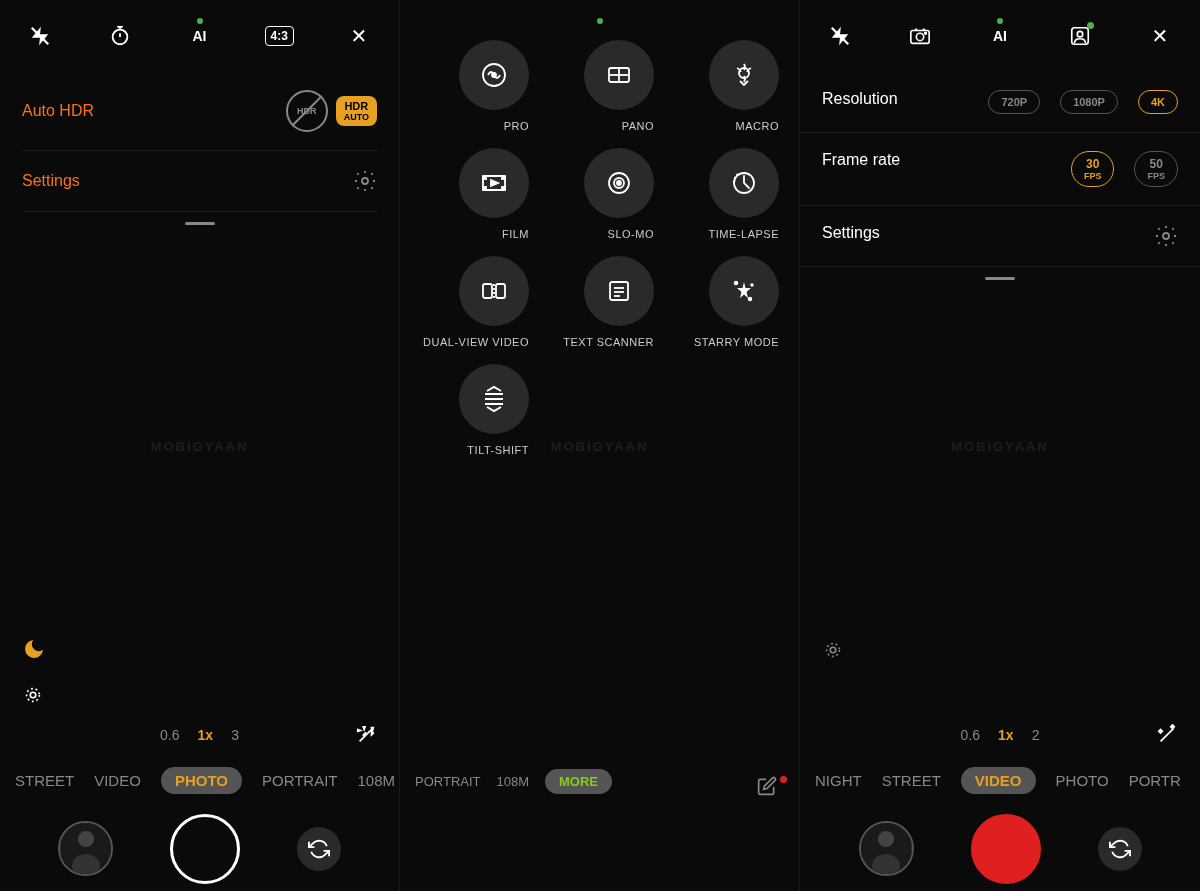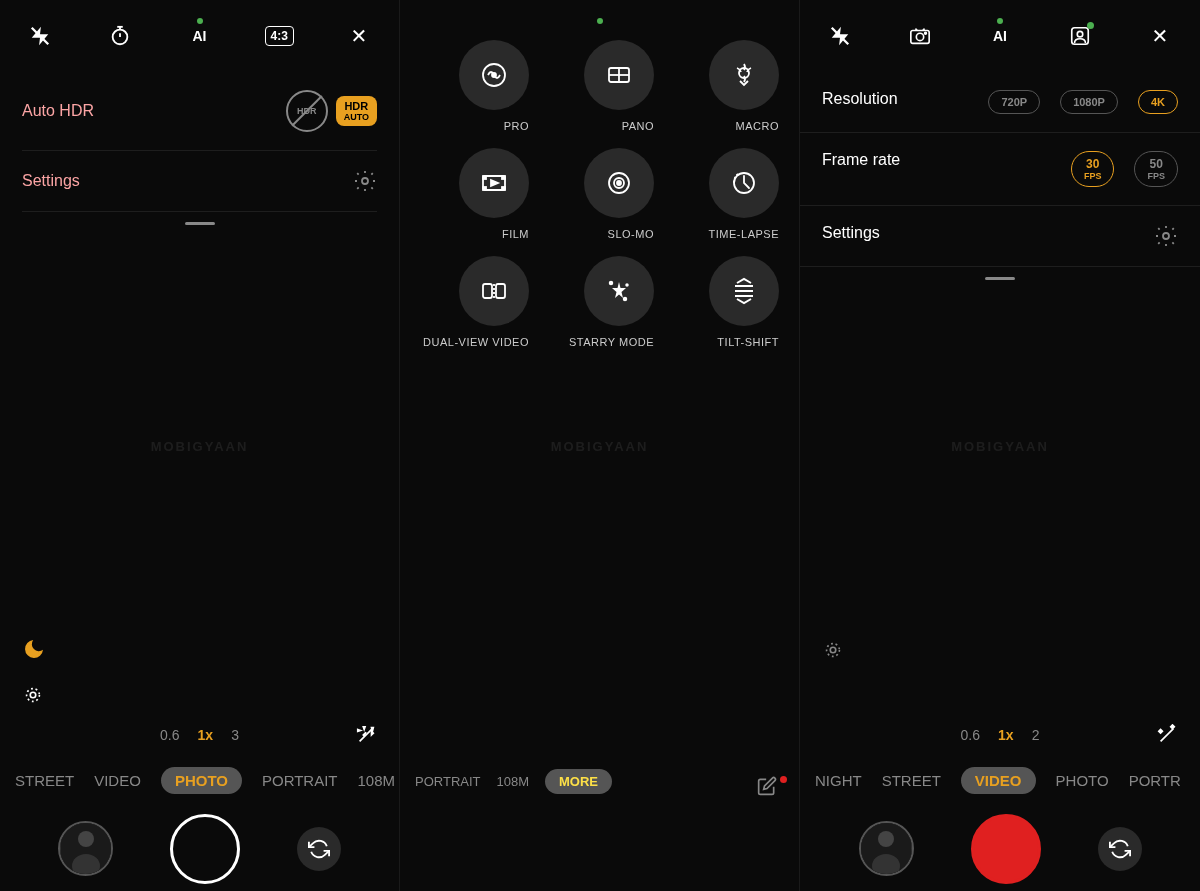--- a/index.html
+++ b/index.html
@@ -91,21 +91,21 @@
 
     .setting-row {
       display: flex;
       align-items: center;
       justify-content: space-between;
       padding: 18px 0;
       border-bottom: 1px solid #1e1e1e;
     }
 
     .setting-label {
-      color: #fca5a5;
+      color: #f97316;
       font-size: 16px;
     }
 
     .setting-controls {
       display: flex;
       gap: 8px;
       align-items: center;
     }
 
     .hdr-badge {
@@ -424,21 +424,21 @@
     .middle-mode-item {
       color: #888;
       font-size: 13px;
       font-weight: 500;
       cursor: pointer;
       white-space: nowrap;
     }
 
     .middle-mode-item.more {
       background: #555;
-      color: #fde047;
+      color: #84cc16;
       padding: 5px 14px;
       border-radius: 20px;
       font-weight: bold;
     }
 
     .edit-icon-middle {
       position: absolute;
       bottom: 95px;
       right: 22px;
       color: #888;
@@ -653,20 +653,31 @@
       <div class="mode-circle">
         <svg width="32" height="32" viewBox="0 0 32 32" fill="none" stroke="#fff" stroke-width="1.8">
           <rect x="5" y="9" width="9" height="14" rx="2"></rect>
           <rect x="18" y="9" width="9" height="14" rx="2"></rect>
           <line x1="16" y1="9" x2="16" y2="23" stroke="#fff" stroke-dasharray="2 2"></line>
         </svg>
       </div>
       <span class="mode-name">DUAL-VIEW VIDEO</span>
     </div>
 
+    <div class="mode-cell">
+      <div class="mode-circle">
+        <svg width="32" height="32" viewBox="0 0 32 32" fill="none" stroke="#fff" stroke-width="1.8">
+          <rect x="7" y="7" width="18" height="18" rx="2"></rect>
+          <line x1="11" y1="13" x2="21" y2="13" stroke="#fff"></line>
+          <line x1="11" y1="17" x2="21" y2="17" stroke="#fff"></line>
+          <line x1="11" y1="21" x2="17" y2="21" stroke="#fff"></line>
+        </svg>
+      </div>
+      <span class="mode-name">TEXT SCANNER</span>
+    </div>
 
     <div class="mode-cell">
       <div class="mode-circle">
         <svg width="32" height="32" viewBox="0 0 32 32" fill="none" stroke="#fff" stroke-width="1.5">
           <path d="M16 7 L17.5 13 L23 13 L18.5 17 L20 23 L16 19.5 L12 23 L13.5 17 L9 13 L14.5 13 Z" fill="#fff" stroke="none"></path>
           <circle cx="8" cy="8" r="1.5" fill="#fff"></circle>
           <circle cx="24" cy="10" r="1" fill="#fff"></circle>
           <circle cx="22" cy="24" r="1.5" fill="#fff"></circle>
         </svg>
       </div>

